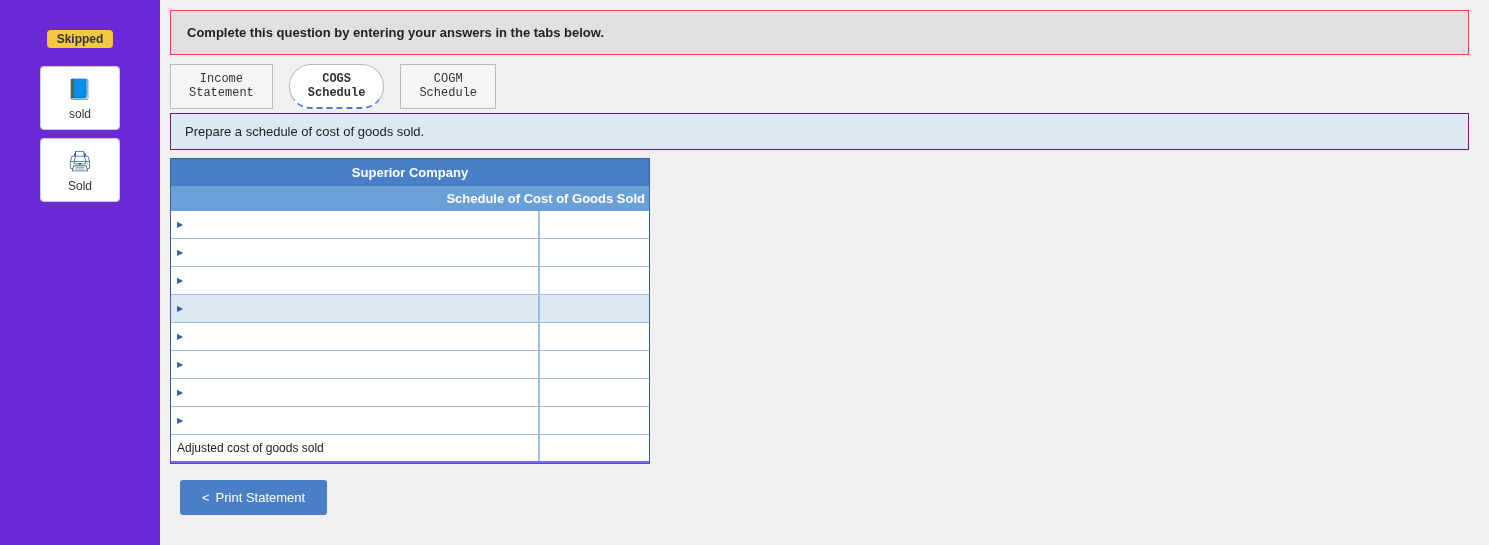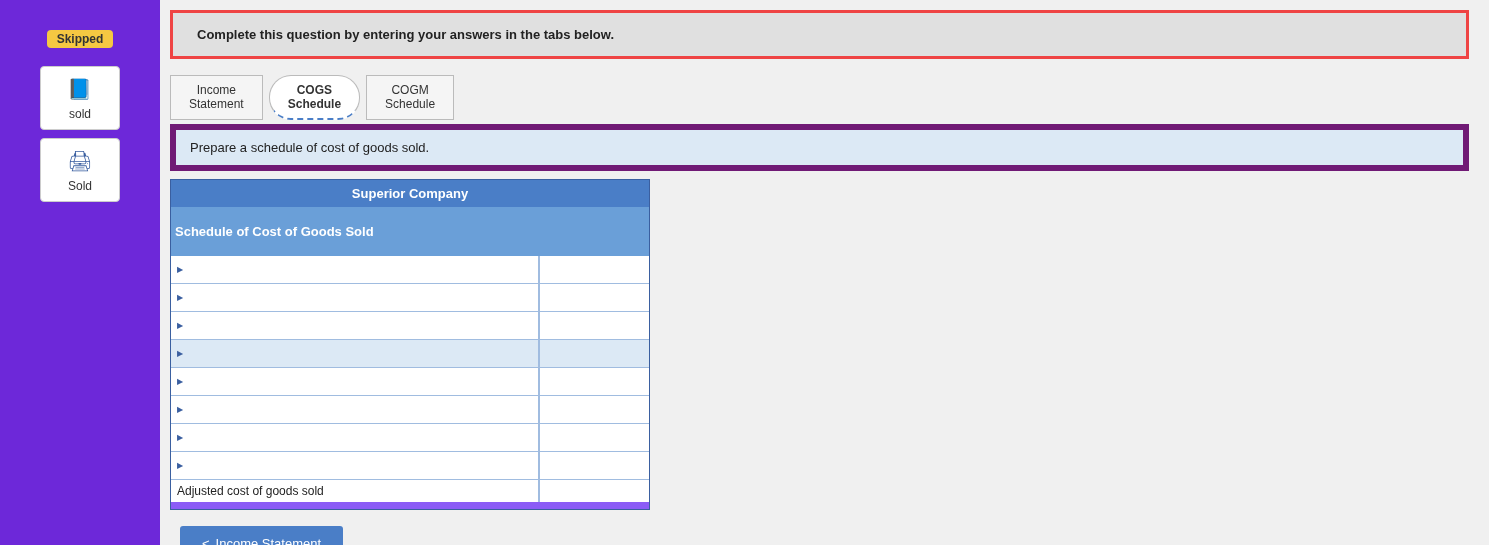--- a/index.html
+++ b/index.html
@@ -60,32 +60,33 @@
     
     .main-content {
       flex: 1;
       padding: 10px 20px 20px 10px;
       display: flex;
       flex-direction: column;
       gap: 0;
     }
     .instruction-bar {
       background: #e0e0e0;
-      border: 3px solid #ef4444;
-      padding: 14px 24px;
+      border: 1px solid #ef4444;
+      padding: 14px 16px;
       font-size: 13px;
       font-weight: bold;
       margin-bottom: 0;
     }
     
     .tabs-row {
       display: flex;
       flex-direction: row;
-      margin-top: 16px;
-      gap: 6px;
+      margin-top: 9px;
+      gap: 16px;
+      font-family: Liberation Mono, monospace;
     }
     .tab {
       border: 1px solid #bbb;
       background: #f5f5f5;
       padding: 7px 18px;
       cursor: pointer;
       font-size: 12px;
       text-align: center;
       color: #333;
       min-width: 80px;
@@ -97,21 +98,21 @@
       border-top: 1px solid #bbb;
       border-left: 1px solid #bbb;
       border-right: 1px solid #bbb;
       position: relative;
       z-index: 2;
       border-radius: 22px;
     }
     
     .sub-instruction {
       background: #dce9f5;
-      border: 6px solid #701a75;
+      border: 1px solid #701a75;
       padding: 10px 14px;
       font-size: 13px;
       margin-top: 4px;
       margin-bottom: 8px;
     }
     
     .schedule-table-wrapper {
       width: 480px;
       border: 1px solid #3a5fa0;
     }
@@ -119,37 +120,36 @@
       background: #4a7ec7;
       color: #fff;
       text-align: center;
       padding: 6px 8px;
       font-size: 13px;
       font-weight: bold;
     }
     .schedule-subheader {
       background: #6a9fd8;
       color: #fff;
-      text-align: left;
-      padding: 17px 4px;
+      text-align: right;
+      padding: 5px 4px;
       font-size: 13px;
       font-weight: bold;
     }
     .schedule-body {
       background: #fff;
     }
     .schedule-row {
       display: flex;
       flex-direction: row;
       border-bottom: 1px solid #a0bce0;
       min-height: 28px;
     }
     .schedule-row.last-row {
-      border-bottom: 7px solid #8b5cf6;
-      align-items: flex-end;
+      border-bottom: 2px solid #8b5cf6;
     }
     .schedule-row .label-cell {
       flex: 1;
       border-right: 1px solid #a0bce0;
       padding: 4px 6px;
       font-size: 12px;
       display: flex;
       align-items: center;
       position: relative;
     }
@@ -327,18 +327,18 @@
             <input class="cell-input" type="text" value="" style="">
           </div>
         </div>
 
       </div>
     </div>
 
     <div class="nav-buttons">
       <button class="nav-btn">
         <span>&lt;</span>
-        <span>Income Statement</span>
+        <span>Print Statement</span>
       </button>
     </div>
 
   </div>
 </div>
 
 </body></html>

